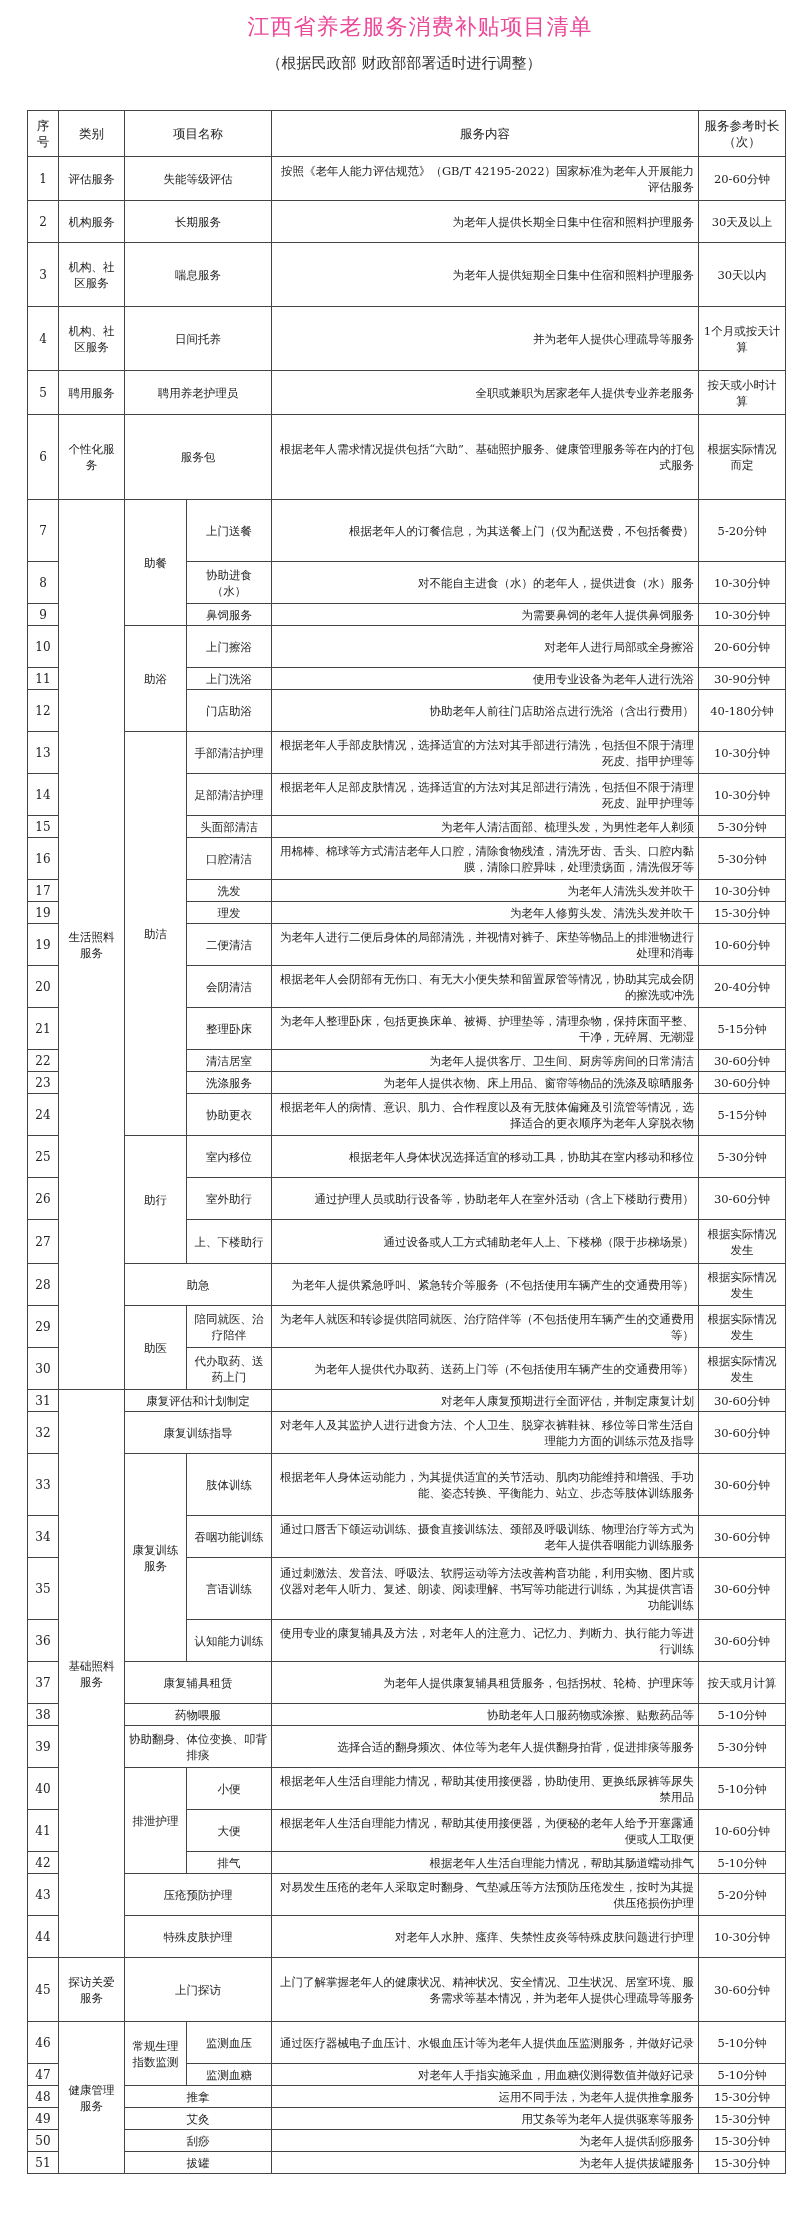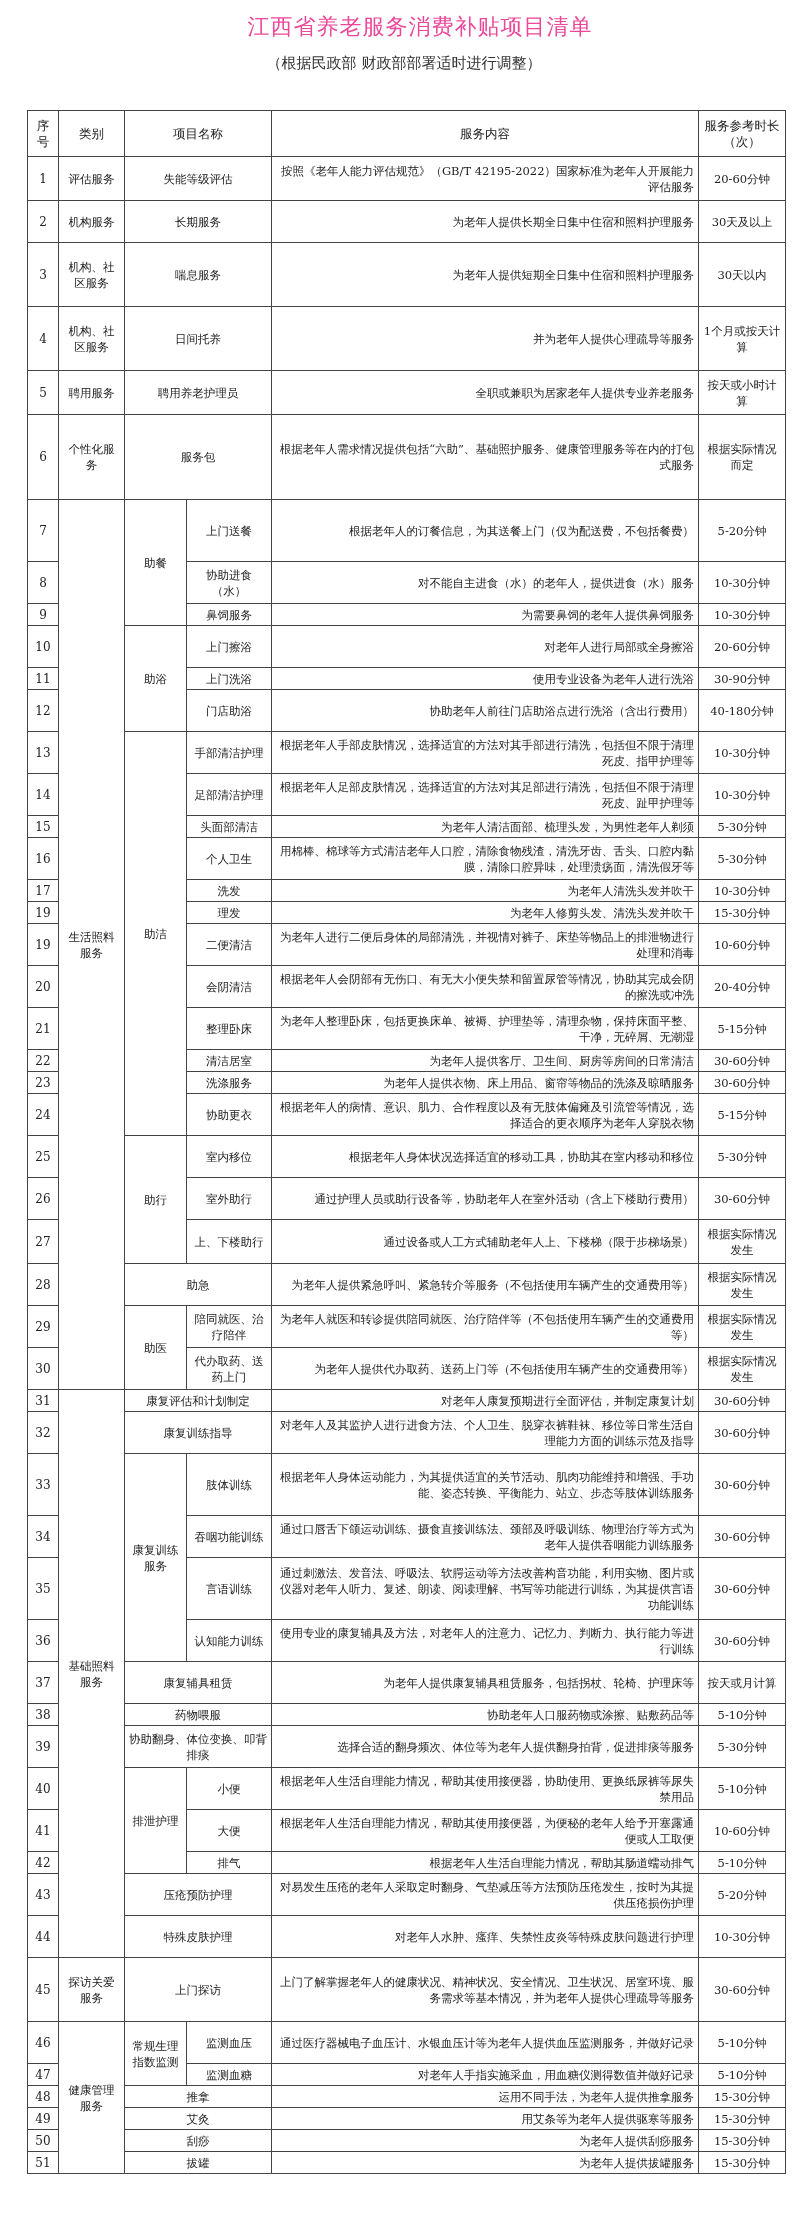--- a/index.html
+++ b/index.html
@@ -140,21 +140,21 @@
       <td class="c">10-30分钟</td>
     </tr>
     <tr style="height:22px">
       <td class="seq">15</td>
       <td class="c">头面部清洁</td>
       <td class="l">为老年人清洁面部、梳理头发，为男性老年人剃须</td>
       <td class="c">5-30分钟</td>
     </tr>
     <tr style="height:42px">
       <td class="seq">16</td>
-      <td class="c">个人卫生</td>
+      <td class="c">口腔清洁</td>
       <td class="l">用棉棒、棉球等方式清洁老年人口腔，清除食物残渣，清洗牙齿、舌头、口腔内黏膜，清除口腔异味，处理溃疡面，清洗假牙等</td>
       <td class="c">5-30分钟</td>
     </tr>
     <tr style="height:22px">
       <td class="seq">17</td>
       <td class="c">洗发</td>
       <td class="l">为老年人清洗头发并吹干</td>
       <td class="c">10-30分钟</td>
     </tr>
     <tr style="height:22px">

